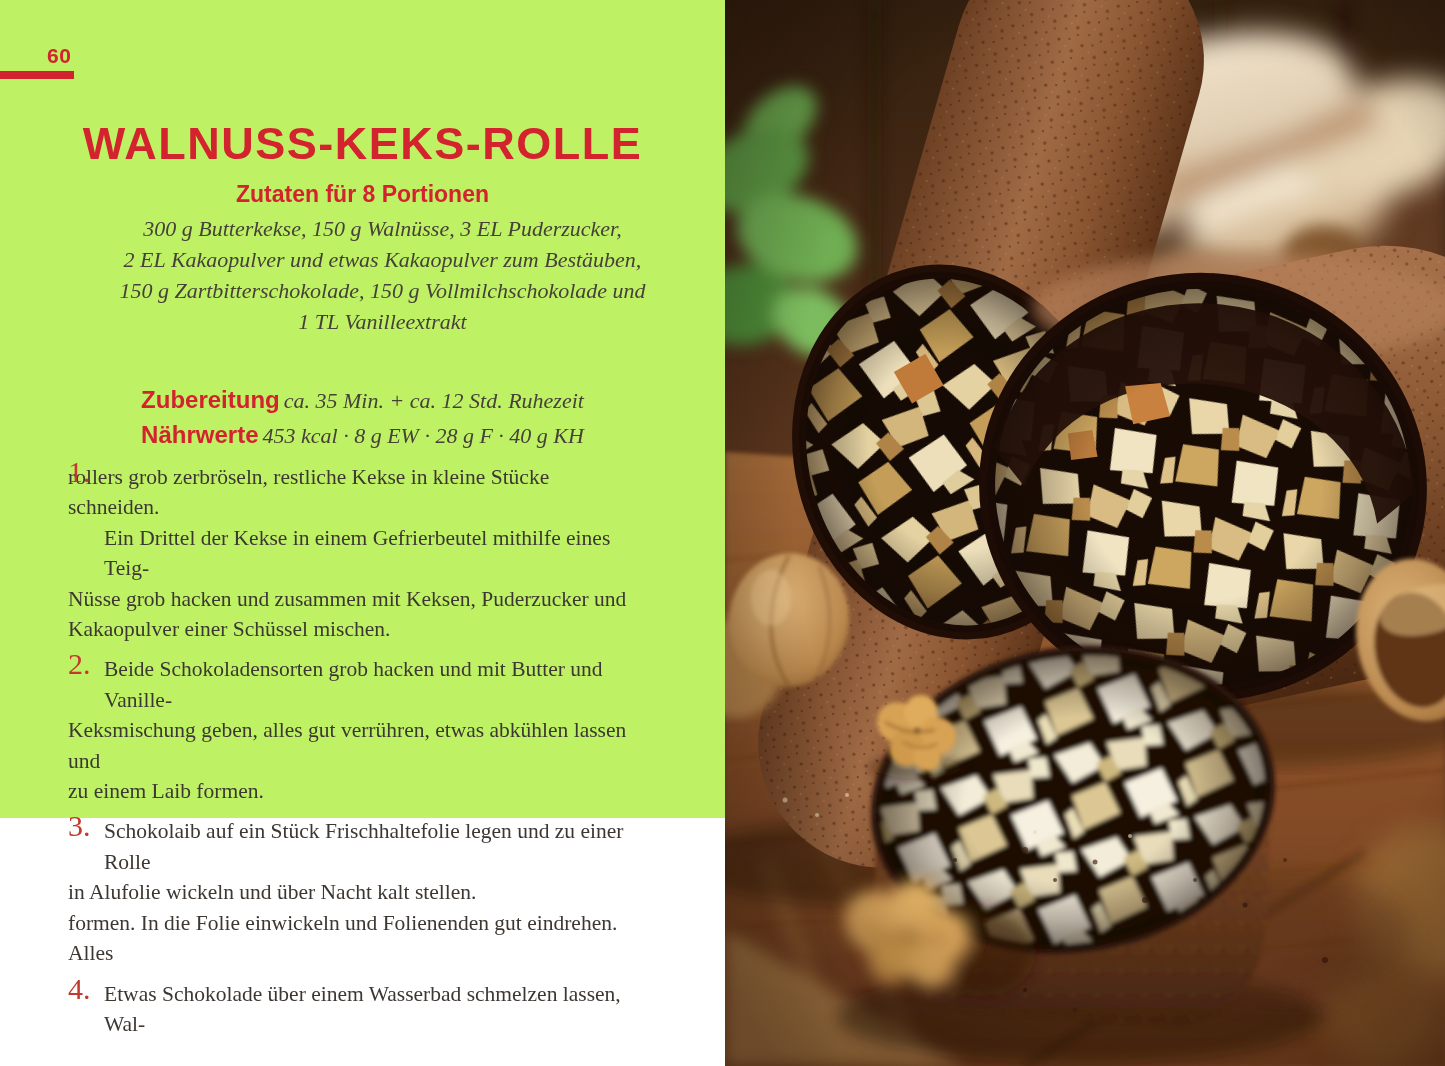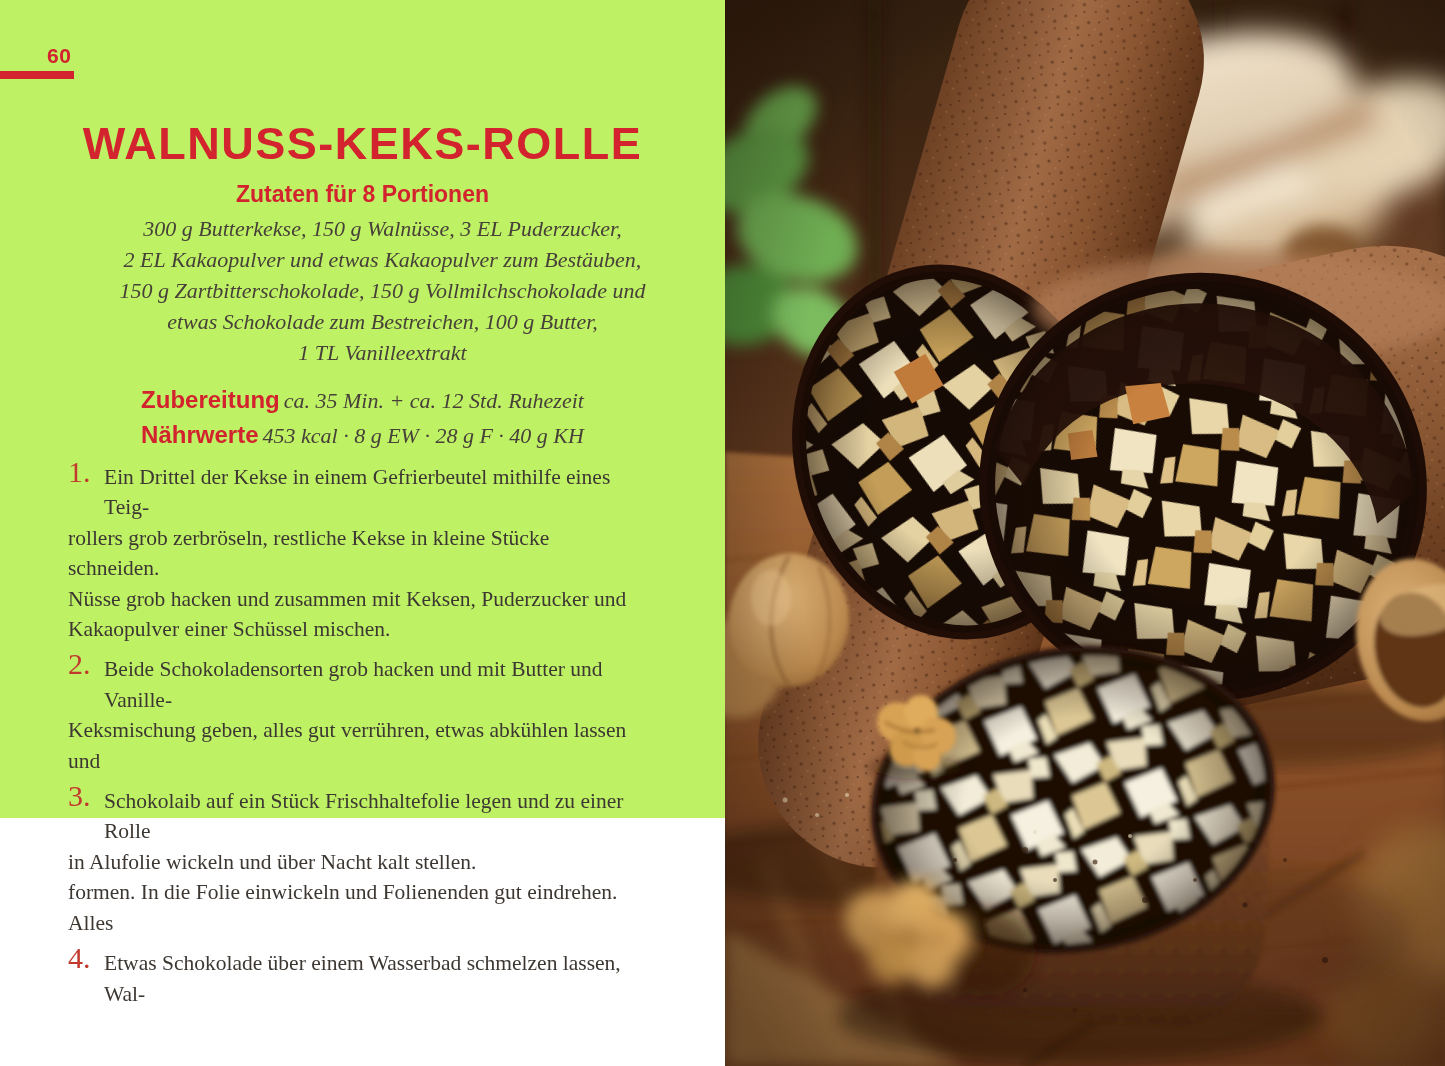--- a/index.html
+++ b/index.html
@@ -57,47 +57,47 @@
 <div class="page">
   <div class="page-number">60</div>
   <div class="corner-bar"></div>
   <h1 class="title">WALNUSS-KEKS-ROLLE</h1>
 
   <div class="ing-head">Zutaten für 8 Portionen</div>
   <div class="ingredients">
       <div class="ing-line">300 g Butterkekse, 150 g Walnüsse, 3 EL Puderzucker,</div>
       <div class="ing-line">2 EL Kakaopulver und etwas Kakaopulver zum Bestäuben,</div>
       <div class="ing-line">150 g Zartbitterschokolade, 150 g Vollmilchschokolade und</div>
-      <div class="ing-line">etwas Schokolade zum Bestreichen, 100 g Butter,</div>
       <div class="ing-line">1 TL Vanilleextrakt</div>
     </div>
 
   <div class="meta">
     <div class="meta-line">
       <span class="meta-label">Zubereitung</span>
       <span class="meta-text">ca. 35 Min. + ca. 12 Std. Ruhezeit</span>
     </div>
     <div class="meta-line">
       <span class="meta-label">Nährwerte</span>
       <span class="meta-text">453 kcal · 8 g EW · 28 g F · 40 g KH</span>
     </div>
   </div>
 
   <div class="steps">
       <div class="step">
         <span class="step-num">1.</span>
+        <div class="step-line">rollers grob zerbröseln, restliche Kekse in kleine Stücke schneiden.</div>
         <div class="step-line first">Ein Drittel der Kekse in einem Gefrierbeutel mithilfe eines Teig-</div>
-        <div class="step-line">rollers grob zerbröseln, restliche Kekse in kleine Stücke schneiden.</div>
         <div class="step-line">Nüsse grob hacken und zusammen mit Keksen, Puderzucker und</div>
         <div class="step-line">Kakaopulver einer Schüssel mischen.</div>
       </div>
       <div class="step">
         <span class="step-num">2.</span>
         <div class="step-line first">Beide Schokoladensorten grob hacken und mit Butter und Vanille-</div>
         <div class="step-line">Keksmischung geben, alles gut verrühren, etwas abkühlen lassen und</div>
+        <div class="step-line">zu einem Laib formen.</div>
       </div>
       <div class="step">
         <span class="step-num">3.</span>
         <div class="step-line first">Schokolaib auf ein Stück Frischhaltefolie legen und zu einer Rolle</div>
         <div class="step-line">in Alufolie wickeln und über Nacht kalt stellen.</div>
         <div class="step-line">formen. In die Folie einwickeln und Folienenden gut eindrehen. Alles</div>
       </div>
       <div class="step">
         <span class="step-num">4.</span>
         <div class="step-line first">Etwas Schokolade über einem Wasserbad schmelzen lassen, Wal-</div>

